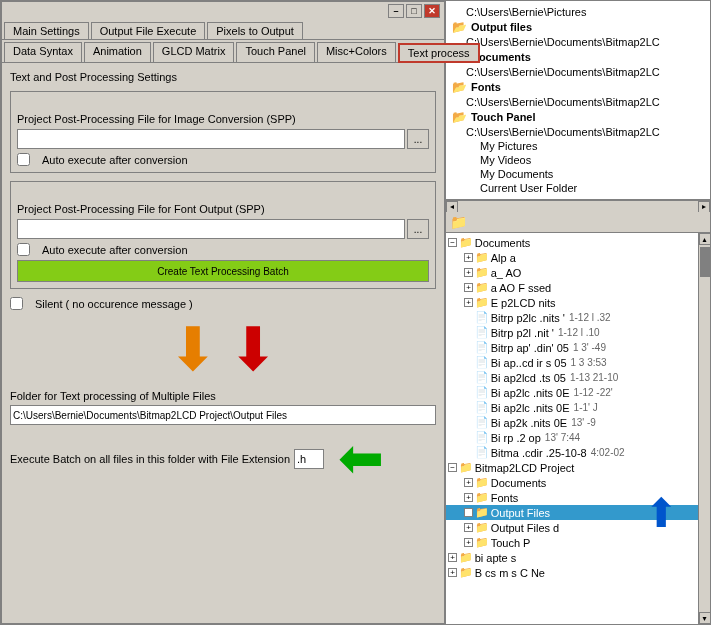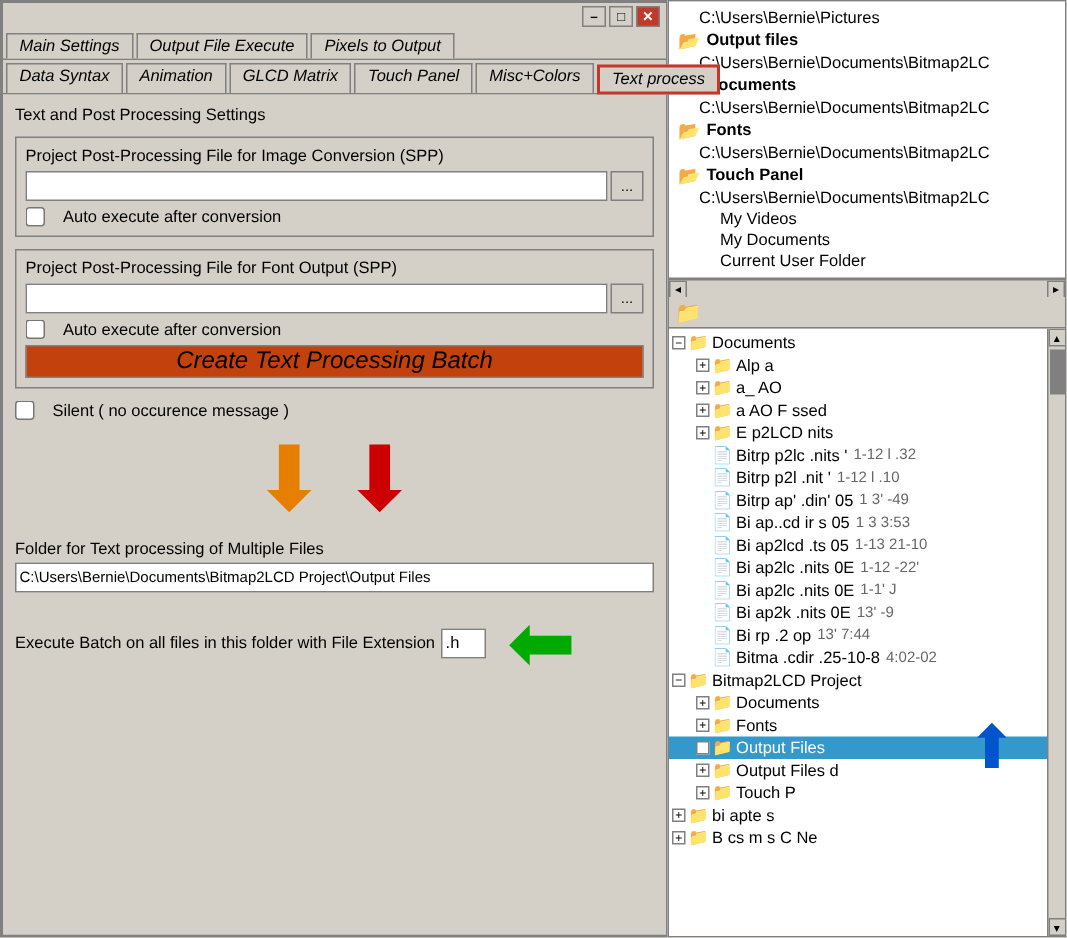--- a/index.html
+++ b/index.html
@@ -62,21 +62,20 @@
 
     .tab {
       padding: 2px 8px;
       border: 1px solid #808080;
       border-bottom: none;
       background: #d4d0c8;
       cursor: pointer;
       font-size: 11px;
       margin-right: 2px;
       white-space: nowrap;
-      font-style: italic;
     }
 
     .tab.active {
       background: #d4d0c8;
       border-bottom: 1px solid #d4d0c8;
       font-weight: normal;
       z-index: 1;
       position: relative;
       top: 1px;
     }
@@ -104,20 +103,21 @@
       border: 1px solid #808080;
       padding: 6px;
       margin-bottom: 8px;
       background: #d4d0c8;
     }
 
     .group-label {
       font-size: 11px;
       margin-bottom: 4px;
       color: #000;
+      margin-top: 15px;
     }
 
     .text-input-row {
       display: flex;
       align-items: center;
       margin-bottom: 4px;
     }
 
     .text-input {
       flex: 1;
@@ -149,26 +149,25 @@
     }
 
     .checkbox-row input[type=checkbox] {
       width: 13px;
       height: 13px;
     }
 
     .create-batch-btn {
       width: 100%;
       height: 22px;
-      background: #c2410c;
+      background: #84cc16;
       border: 1px solid #808080;
       cursor: pointer;
-      font-size: 16px;
+      font-size: 10px;
       margin-top: 4px;
-      font-style: italic;
     }
 
     .arrows-container {
       display: flex;
       justify-content: center;
       align-items: center;
       margin: 10px 0;
       gap: 10px;
     }
 
@@ -489,20 +488,21 @@
     <div class="right-top-item bold">
       <span class="folder-icon-open">📂</span>
       Fonts
     </div>
     <div class="right-top-item indent1">C:\Users\Bernie\Documents\Bitmap2LC</div>
     <div class="right-top-item bold">
       <span class="folder-icon-open">📂</span>
       Touch Panel
     </div>
     <div class="right-top-item indent1">C:\Users\Bernie\Documents\Bitmap2LC</div>
+    <div class="right-top-item indent2">My Pictures</div>
     <div class="right-top-item indent2">My Videos</div>
     <div class="right-top-item indent2">My Documents</div>
     <div class="right-top-item indent2">Current User Folder</div>
   </div>
 
   <div class="horiz-scroll">
     <div class="horiz-scroll-arrow">◂</div>
     <div class="horiz-scroll-track"></div>
     <div class="horiz-scroll-arrow">▸</div>
   </div>

